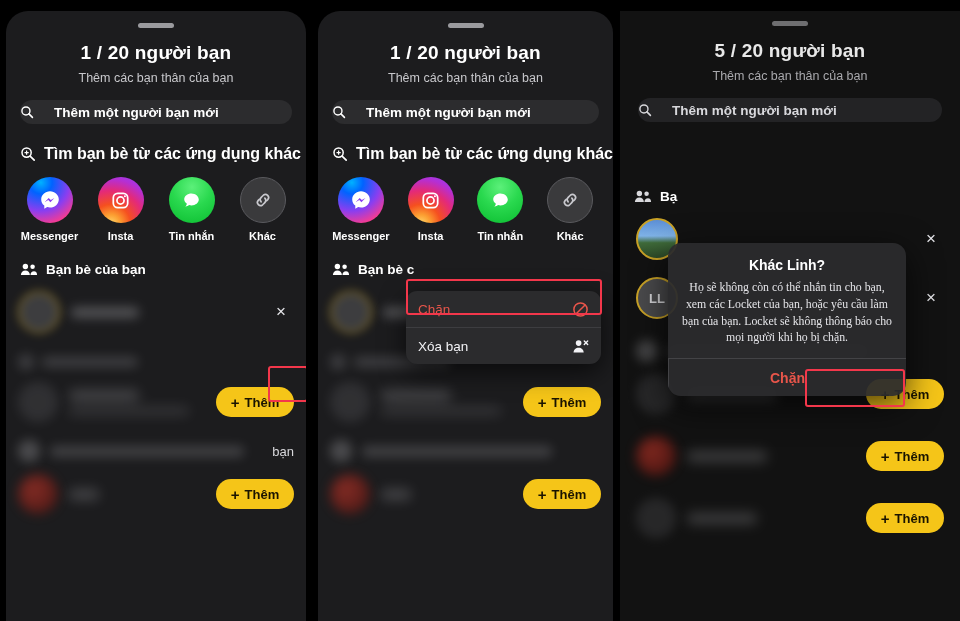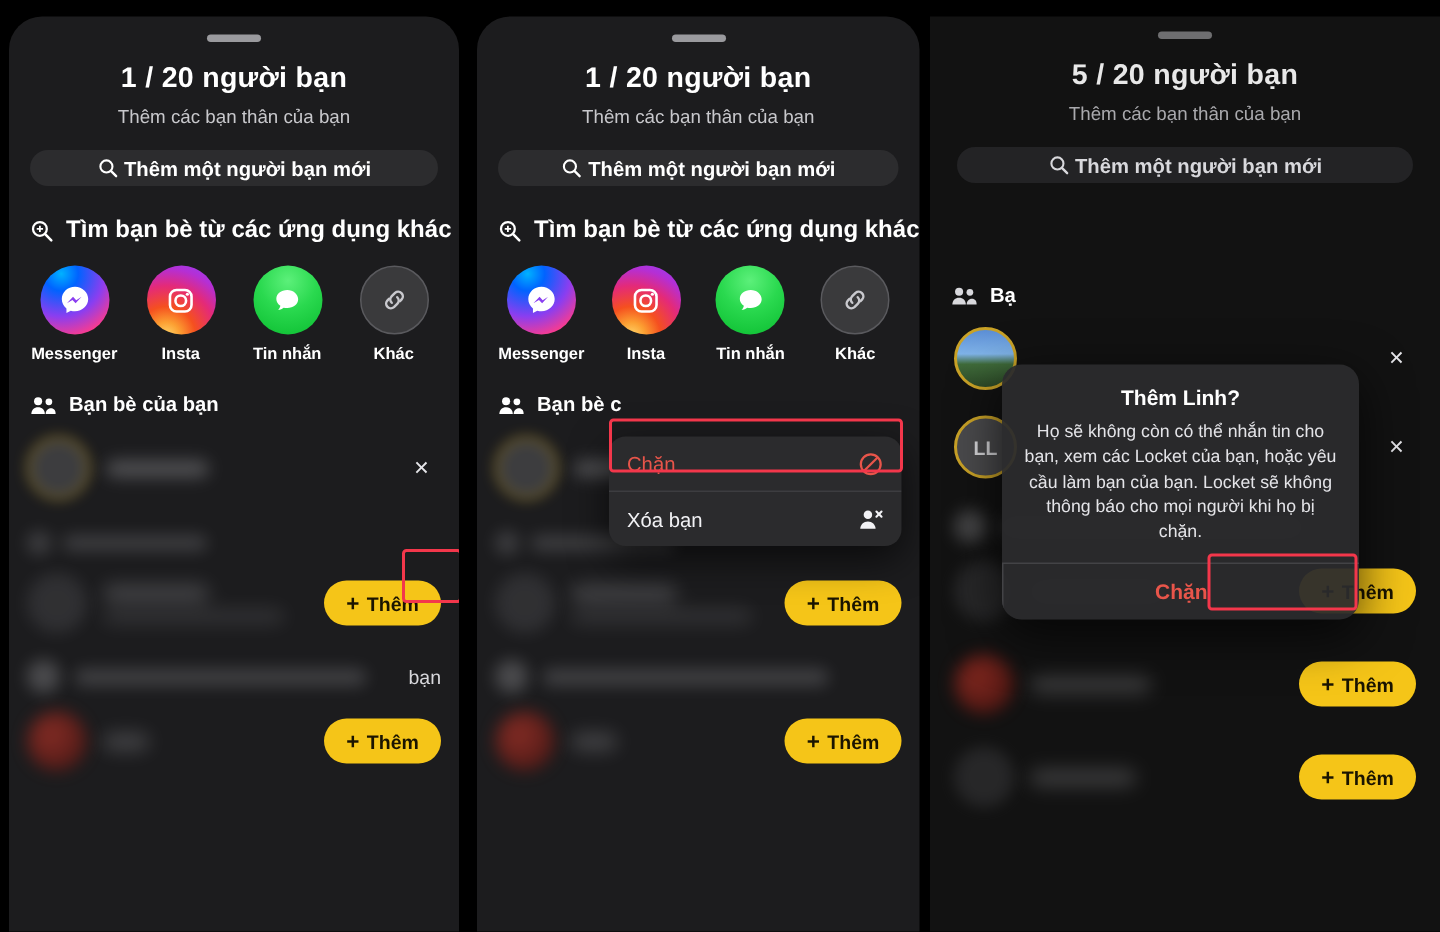--- a/index.html
+++ b/index.html
@@ -34,22 +34,22 @@
     margin-top: 14px; letter-spacing: .2px;
   }
   #panel3 .hdr-title { font-size:19px; color:#e8e8e8; }
   .hdr-sub {
     text-align: center; color: #c8c8cc; font-size: 12.5px; margin-top: 7px;
   }
   #panel3 .hdr-sub { color:#a9a9ad; }
 
   .search-pill {
     margin: 15px 14px 0 14px; height: 24px; border-radius: 19px;
-    background: #2c2c2e; display: flex; align-items: center; justify-content: center;
-    gap: 4px; color: #fff; font-size: 13.5px; font-weight: 600;
+    background: #2c2c2e; display: flex; align-items: center; justify-content: flex-start;
+    gap: 20px; color: #fff; font-size: 13.5px; font-weight: 600;
   }
   #panel3 .search-pill { background:#232325; color:#d8d8dc; margin-left:18px; margin-right:18px; }
   .search-pill .ic { width: 14px; height: 14px; display:block; }
 
   .find-row {
     display: flex; align-items: center; gap: 8px;
     margin: 21px 0 0 14px; color: #fff; font-size: 16px; font-weight: 700;
   }
   .find-row .ic { width: 16px; height: 16px; display:block; flex:none; }
 
@@ -64,21 +64,21 @@
     display:flex; align-items:center; justify-content:center;
   }
   .app-lbl { margin-top: 7px; color: #fff; font-size: 11px; font-weight: 600; }
   .ic-messenger { background: radial-gradient(circle at 30% 12%, #00b2ff 0%, #0063ff 22%, #8a3ef0 55%, #ff3b8a 84%, #ff5a4f 100%); }
   .ic-insta { background: radial-gradient(circle at 28% 102%, #ffd86b 0%, #fc9f32 16%, #f5501f 34%, #e42a78 58%, #b52fd4 78%, #8a43ff 100%); }
   .ic-imsg { background: radial-gradient(circle at 50% 22%, #5cf07a 0%, #2ad94f 45%, #0bbd30 100%); }
   .ic-other { background: #3a3a3c; border: 1px solid #5a5a5e; }
 
   
   .sec-head {
-    display:flex; align-items:center; gap:8px;
+    display:flex; align-items:flex-start; gap:8px;
     margin: 20px 0 0 14px; color: #fff; font-size: 13.5px; font-weight: 700;
   }
   .sec-head .ic { width: 18px; height: 14px; display:block; flex:none; }
 
   .frow {
     display:flex; align-items:center; margin: 11px 12px 0 12px; height: 48px;
   }
   .avatar {
     width: 42px; height: 42px; border-radius: 50%; flex:none;
     border: 2px solid #c9a227; background: #4a4a4c;
@@ -138,21 +138,21 @@
   .ctx-ic { width:17px; height:17px; display:block; }
 
   
   .alert {
     position:absolute; left:48px; top:222px; width:238px;
     background:#2b2b2dF0; border-radius:13px; overflow:hidden;
     box-shadow: 0 10px 34px rgba(0,0,0,.7);
   }
   .alert-body { padding: 14px 14px 12px 14px; text-align:center; }
   .alert-title { color:#fff; font-size:14px; font-weight:700; }
-  .alert-msg { color:#e4e4e8; font-size:11.8px; line-height:1.42; margin-top:6px; }
+  .alert-msg { color:#e4e4e8; font-size:11.8px; line-height:1.42; margin-top:6px;font-family:Liberation Serif, serif; }
   .alert-actions { display:flex; border-top:1px solid #434346; height:38px; }
   .alert-btn {
     flex:1; display:flex; align-items:center; justify-content:center;
     font-size:14px; font-weight:600;
   }
   .alert-btn.cancel { color:#3c90ff; }
   .alert-btn.block  { color:#e8554a; }
   .alert-sep { width:1px; background:#434346; }
 
   
@@ -561,21 +561,21 @@
             <div class="blurtext" style="width:70px"></div>
           </div>
         <div class="btn-add">
           <span class="plus">+</span>
           <span>Thêm</span>
         </div>
       </div>
 
       <div class="alert">
         <div class="alert-body">
-          <div class="alert-title">Thêm Linh?</div>
+          <div class="alert-title">Khác Linh?</div>
           <div class="alert-msg">Họ sẽ không còn có thể nhắn tin cho bạn, xem các Locket của bạn, hoặc yêu cầu làm bạn của bạn. Locket sẽ không thông báo cho mọi người khi họ bị chặn.</div>
         </div>
         <div class="alert-actions">
           <div class="alert-sep"></div>
           <div class="alert-btn block">Chặn</div>
         </div>
       </div>
     </div>
 
     <div class="hl" style="left:185px; top:358px; width:100px; height:38px; border-radius:3px;"></div>

